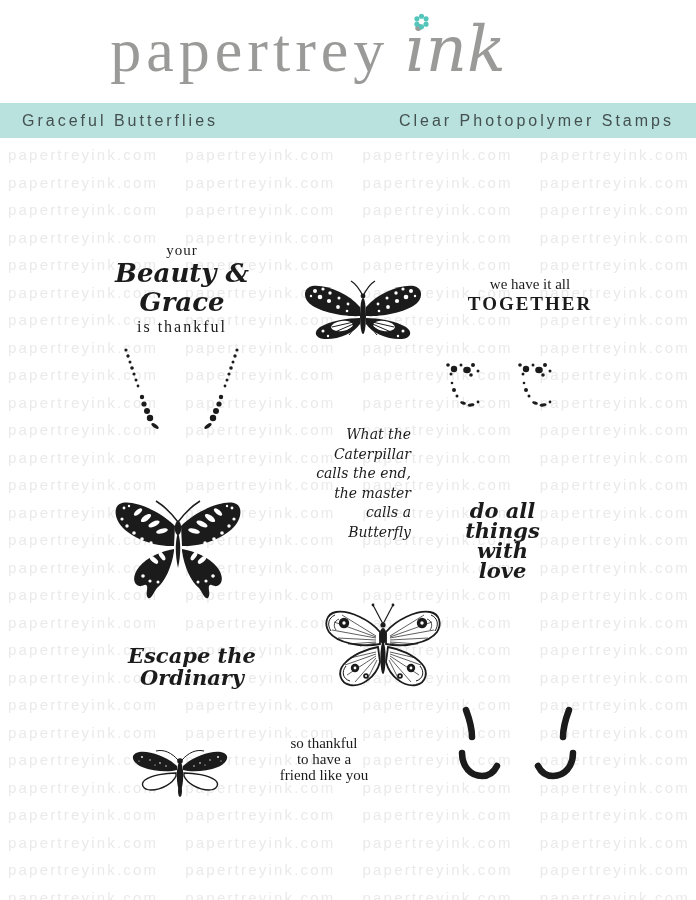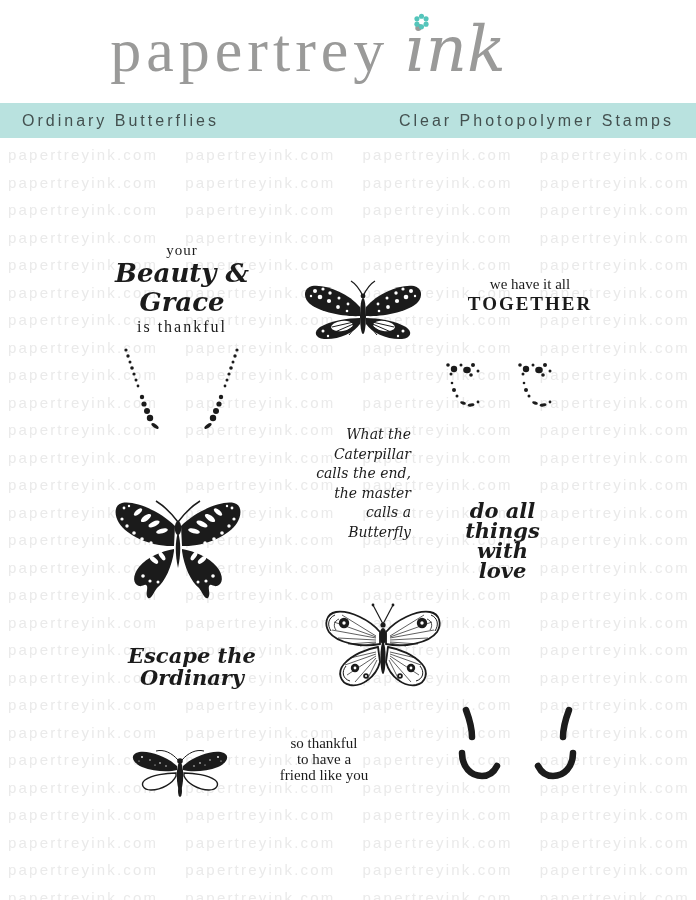--- a/index.html
+++ b/index.html
@@ -69,21 +69,21 @@
                 <circle cx="3.7" cy="5.5" r="2.4"></circle>
               </g>
             <circle cx="8" cy="8" r="1.7" fill="#fff"></circle>
             </svg>
         </span><span>ink</span>
       </span>
     </div>
   </div>
 
   <div class="banner">
-    <span>Ordinary Butterflies</span>
+    <span>Graceful Butterflies</span>
     <span>Clear Photopolymer Stamps</span>
   </div>
 
   <div class="stamp-area">
     <div id="wm-layer">
         <div class="wm-row" style="top: 8px;">
           <span>papertreyink.com</span>
           <span>papertreyink.com</span>
           <span>papertreyink.com</span>
           <span>papertreyink.com</span>

